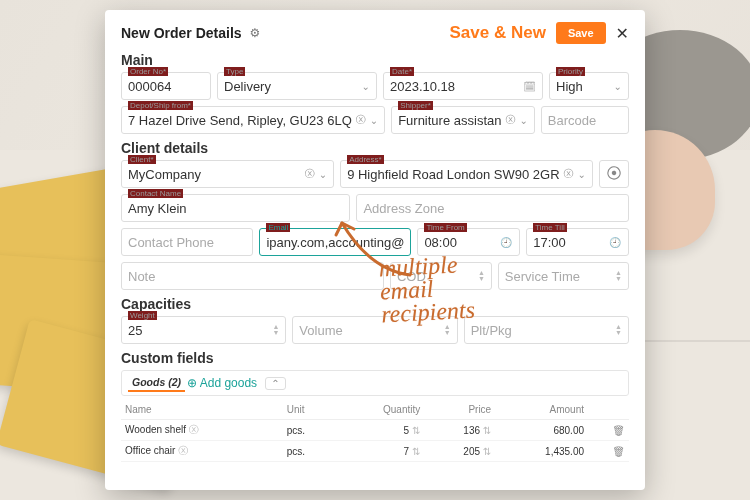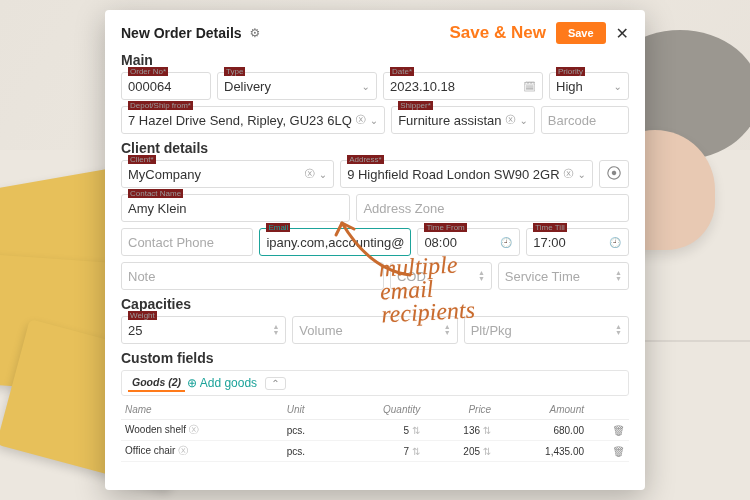--- a/index.html
+++ b/index.html
@@ -28,21 +28,21 @@
   .lbl { position:absolute; top:-6px; left:6px; font-size:8px; color:#9a9a9a; background:#7f1d1d; padding:0 2px;}
   .val { font-size:13px; color:#333; flex:1; white-space:nowrap; overflow:hidden; text-overflow:ellipsis;}
   .ph  { color:#aaa; }
   .ic  { font-size:10px; color:#999; margin-left:4px; }
   .stepv{display:flex;flex-direction:column;line-height:6px;color:#bbb;font-size:7px;margin-left:4px;}
   .goodsbar{display:flex;align-items:center;border:1px solid #e5e5e5;border-radius:3px;padding:3px 6px;margin-top:4px;}
   .tabg{font-size:10.5px;font-weight:600;color:#333;border-bottom:2px solid #ff7a1a;padding:2px 4px;font-style:italic;}
   .addg{color:#1ca39a;font-size:12px;margin-left:2px;cursor:pointer;}
   .caret{margin-left:8px;color:#888;font-size:10px;border:1px solid #ddd;border-radius:3px;padding:0 5px;}
   table{width:100%;border-collapse:collapse;font-size:10px;margin-top:4px;}
-  th{color:#888;font-weight:500;text-align:left;padding:4px 4px;border-bottom:1px solid #eee;font-style:italic;}
+  th{color:#888;font-weight:500;text-align:left;padding:4px 4px;border-bottom:1px solid #eee;}
   th.r,td.r{text-align:right;}
   td{padding:3px 4px;border-bottom:1px solid #f3f3f3;color:#333;}
   .clr{color:#bbb;font-size:10px;}
   .trash{color:#888;font-size:10px;cursor:pointer;}
   .annot{position:absolute;left:380px;top:255px;color:#c96b2e;font-size:24px;font-style:italic;font-family:'Brush Script MT','Comic Sans MS',cursive;line-height:.95;transform:rotate(-3deg);pointer-events:none;text-shadow:0 0 1px rgba(201,107,46,.3);}
   .arrow{position:absolute;left:330px;top:215px;pointer-events:none;}
 </style>
 </head>
 <body>
 

